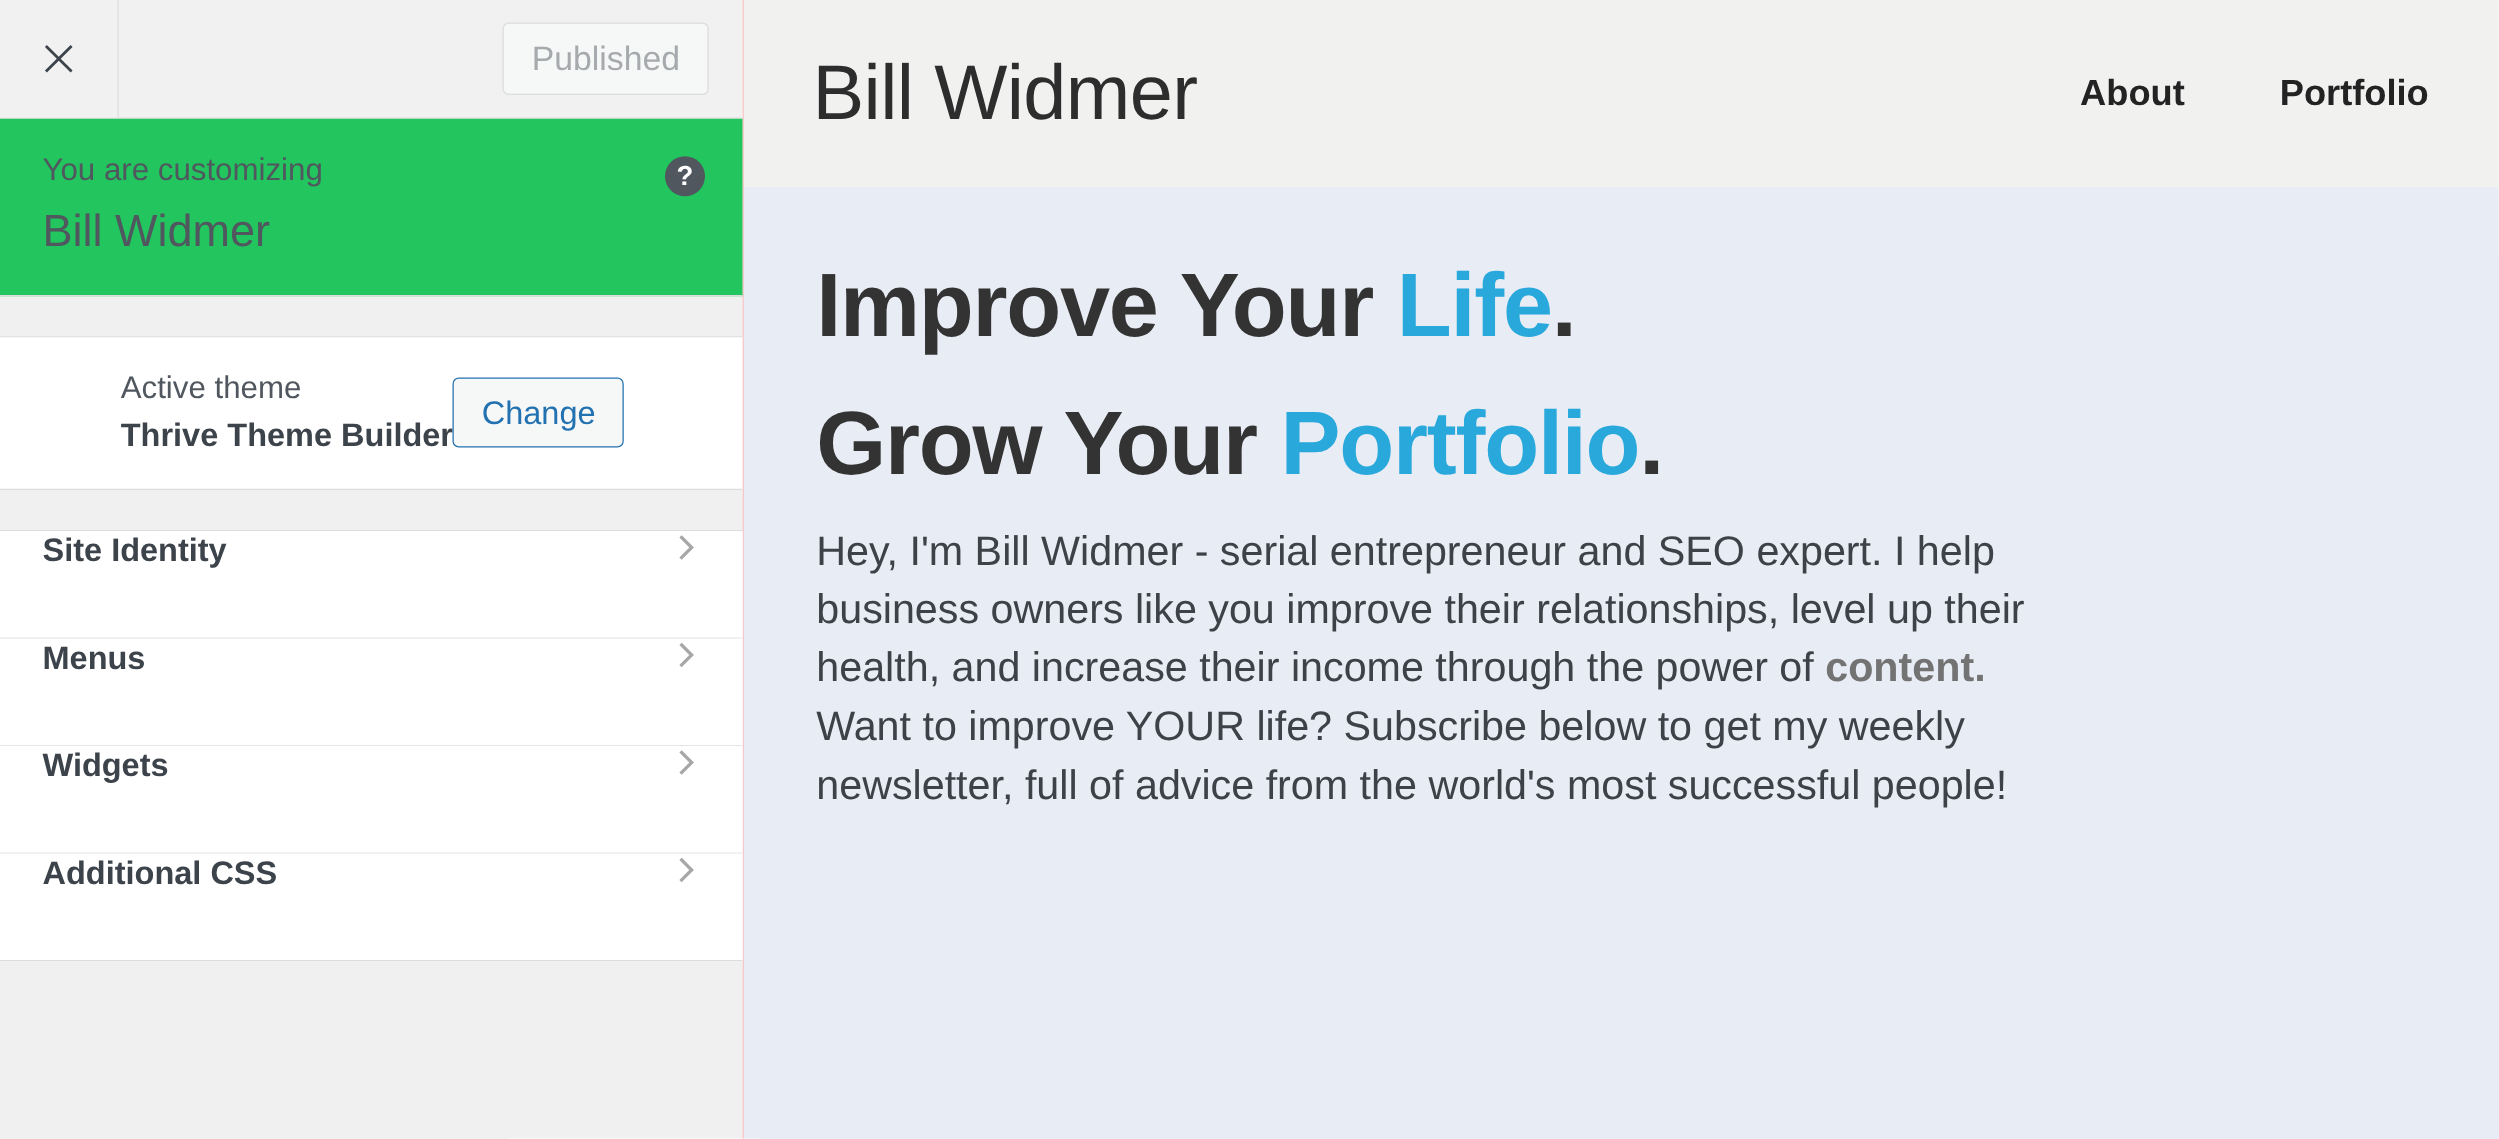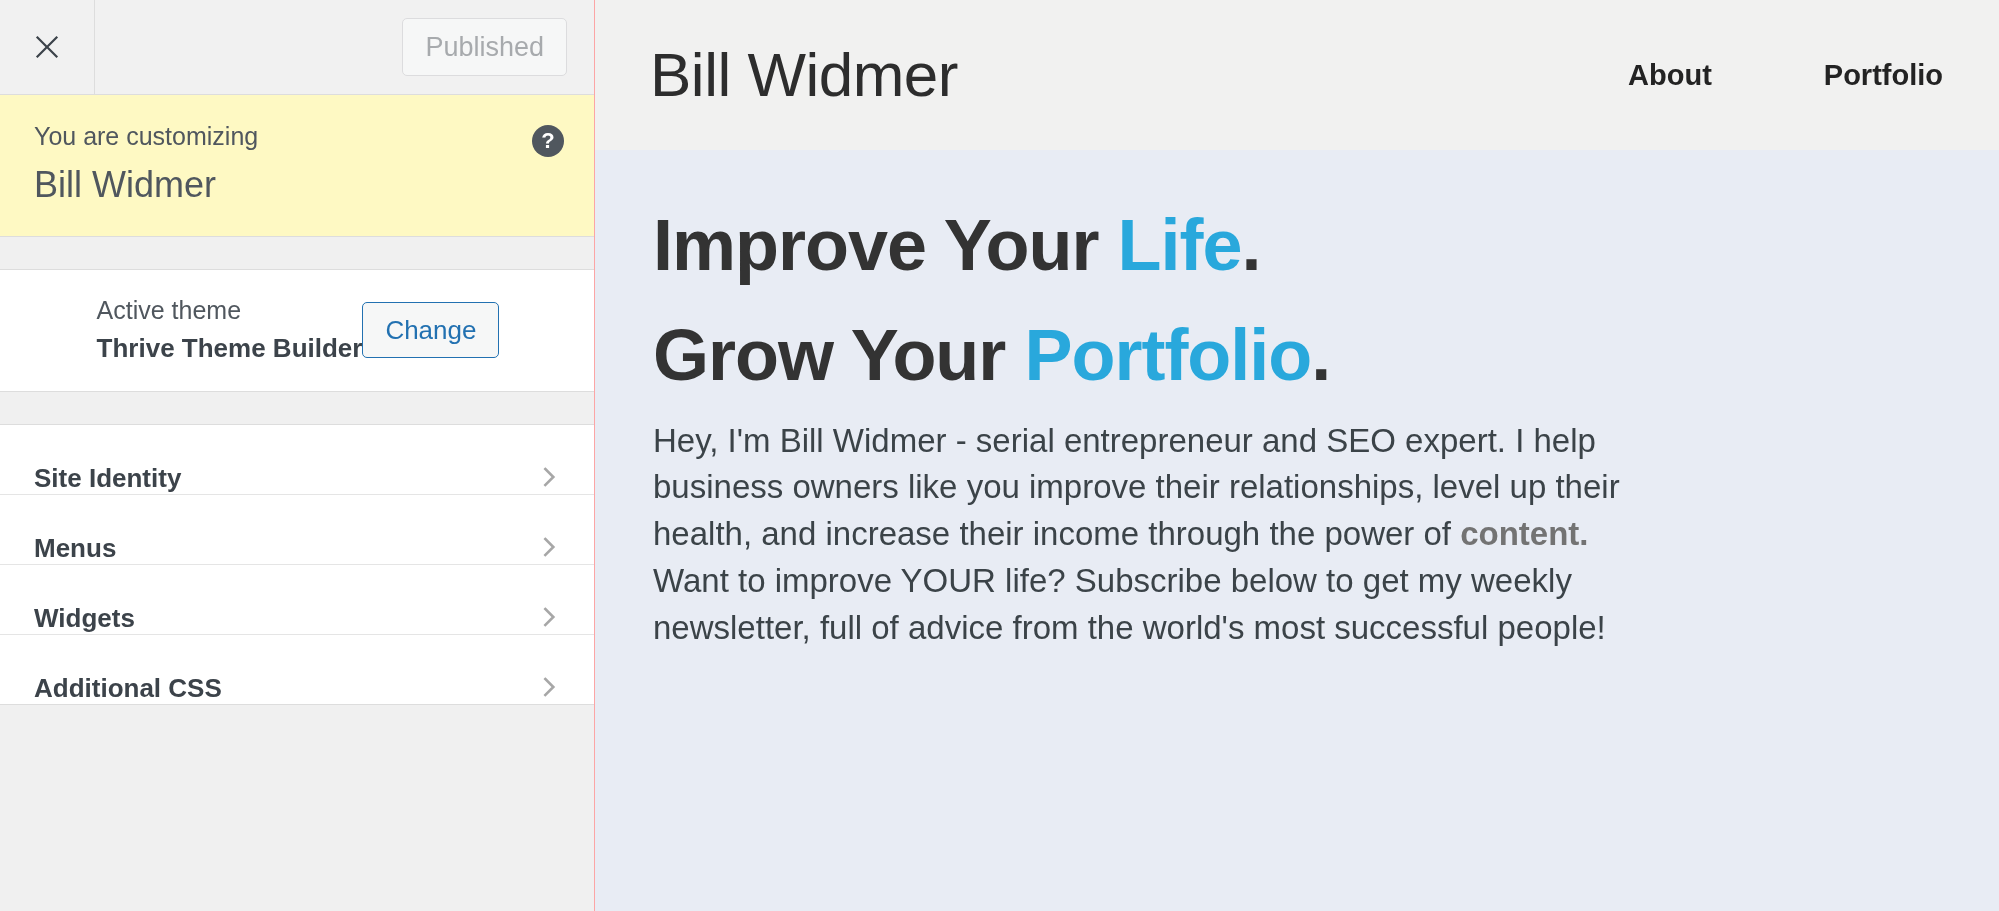--- a/index.html
+++ b/index.html
@@ -74,21 +74,21 @@
     font-family: "Liberation Sans", sans-serif;
     display: flex;
     align-items: center;
     justify-content: center;
     padding: 0 22px;
     cursor: default;
   }
 
   
   .cust-title-panel {
-    background: #fef9c3;
+    background: #22c55e;
     padding: 26px 36px 30px 34px;
     position: relative;
     border-bottom: 1px solid #dddddd;
     flex: 0 0 auto;
   }
   .cust-title-small {
     font-size: 25px;
     color: #50575e;
     line-height: 1.2;
     margin-bottom: 12px;
@@ -162,23 +162,23 @@
     cursor: pointer;
     font-family: "Liberation Sans", sans-serif;
   }
 
   
   .panel-list {
     background: #ffffff;
     flex: 0 0 auto;
   }
   .panel-item {
-    height: 70px;
-    display: flex;
-    align-items: flex-end;
+    height: 86px;
+    display: flex;
+    align-items: flex-start;
     justify-content: space-between;
     padding: 0 32px 0 34px;
     border-bottom: 1px solid #e5e5e5;
     cursor: pointer;
     background: #ffffff;
   }
   .panel-item:last-child { border-bottom: 1px solid #dddddd; }
   .panel-label {
     font-size: 26px;
     font-weight: bold;
@@ -212,21 +212,21 @@
     color: #2d2d2d;
     font-weight: 400;
     letter-spacing: -0.5px;
     line-height: 1;
     white-space: nowrap;
   }
   .site-nav {
     margin-left: auto;
     display: flex;
     align-items: flex-end;
-    gap: 112px;
+    gap: 76px;
   }
   .nav-link {
     font-size: 29px;
     font-weight: bold;
     color: #232323;
     text-decoration: none;
     white-space: nowrap;
     cursor: pointer;
   }
 

